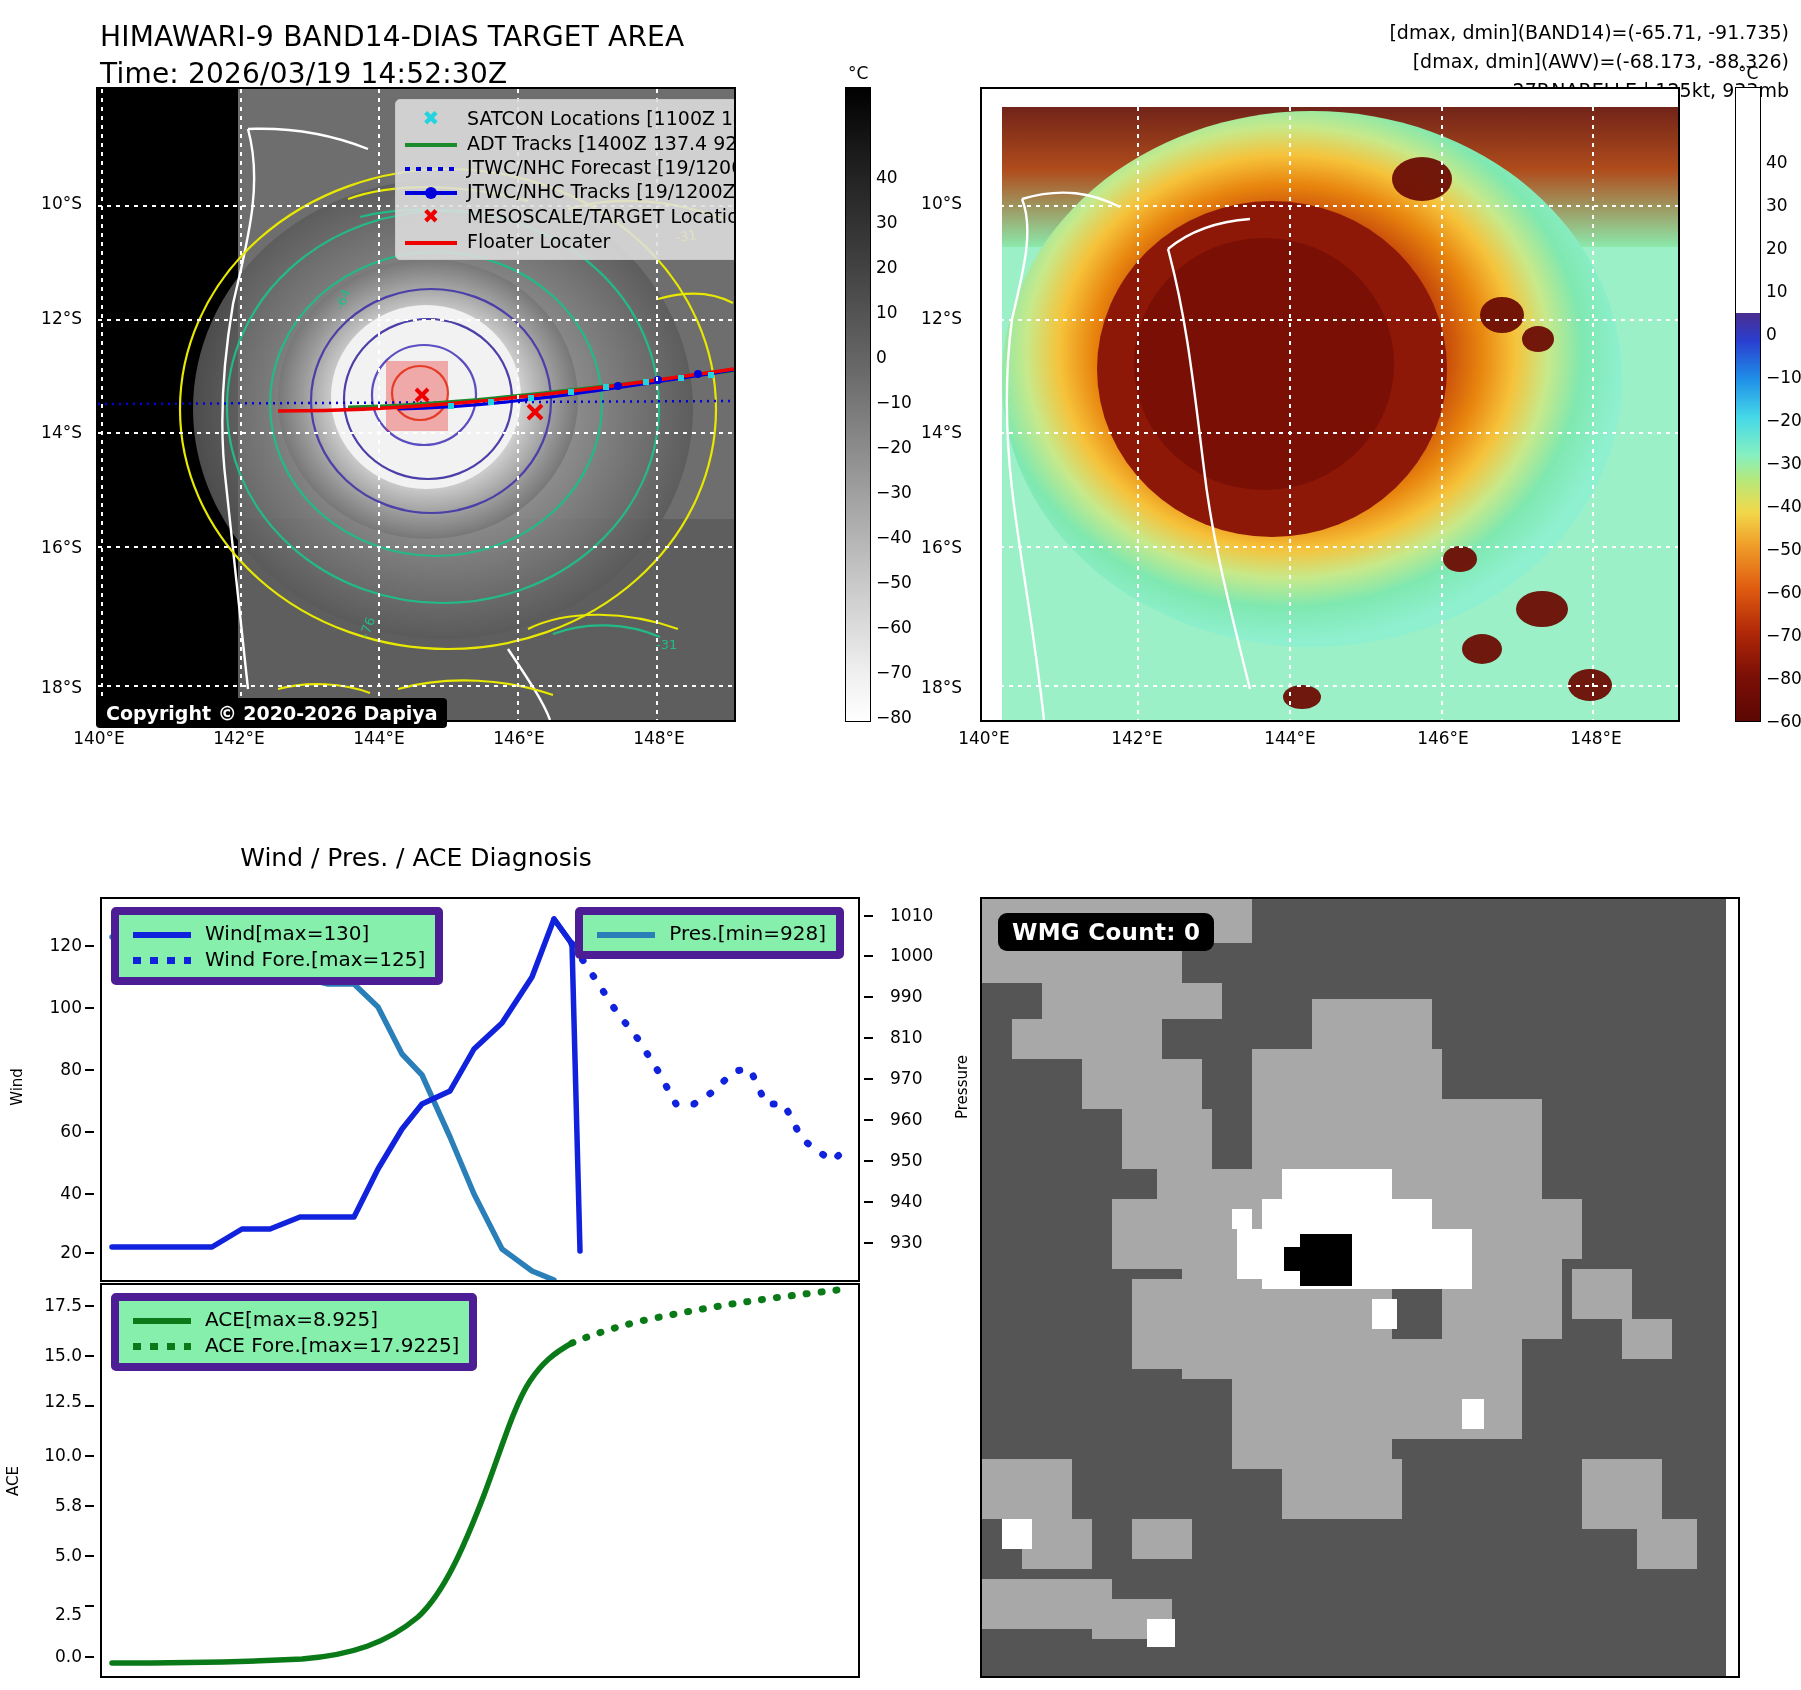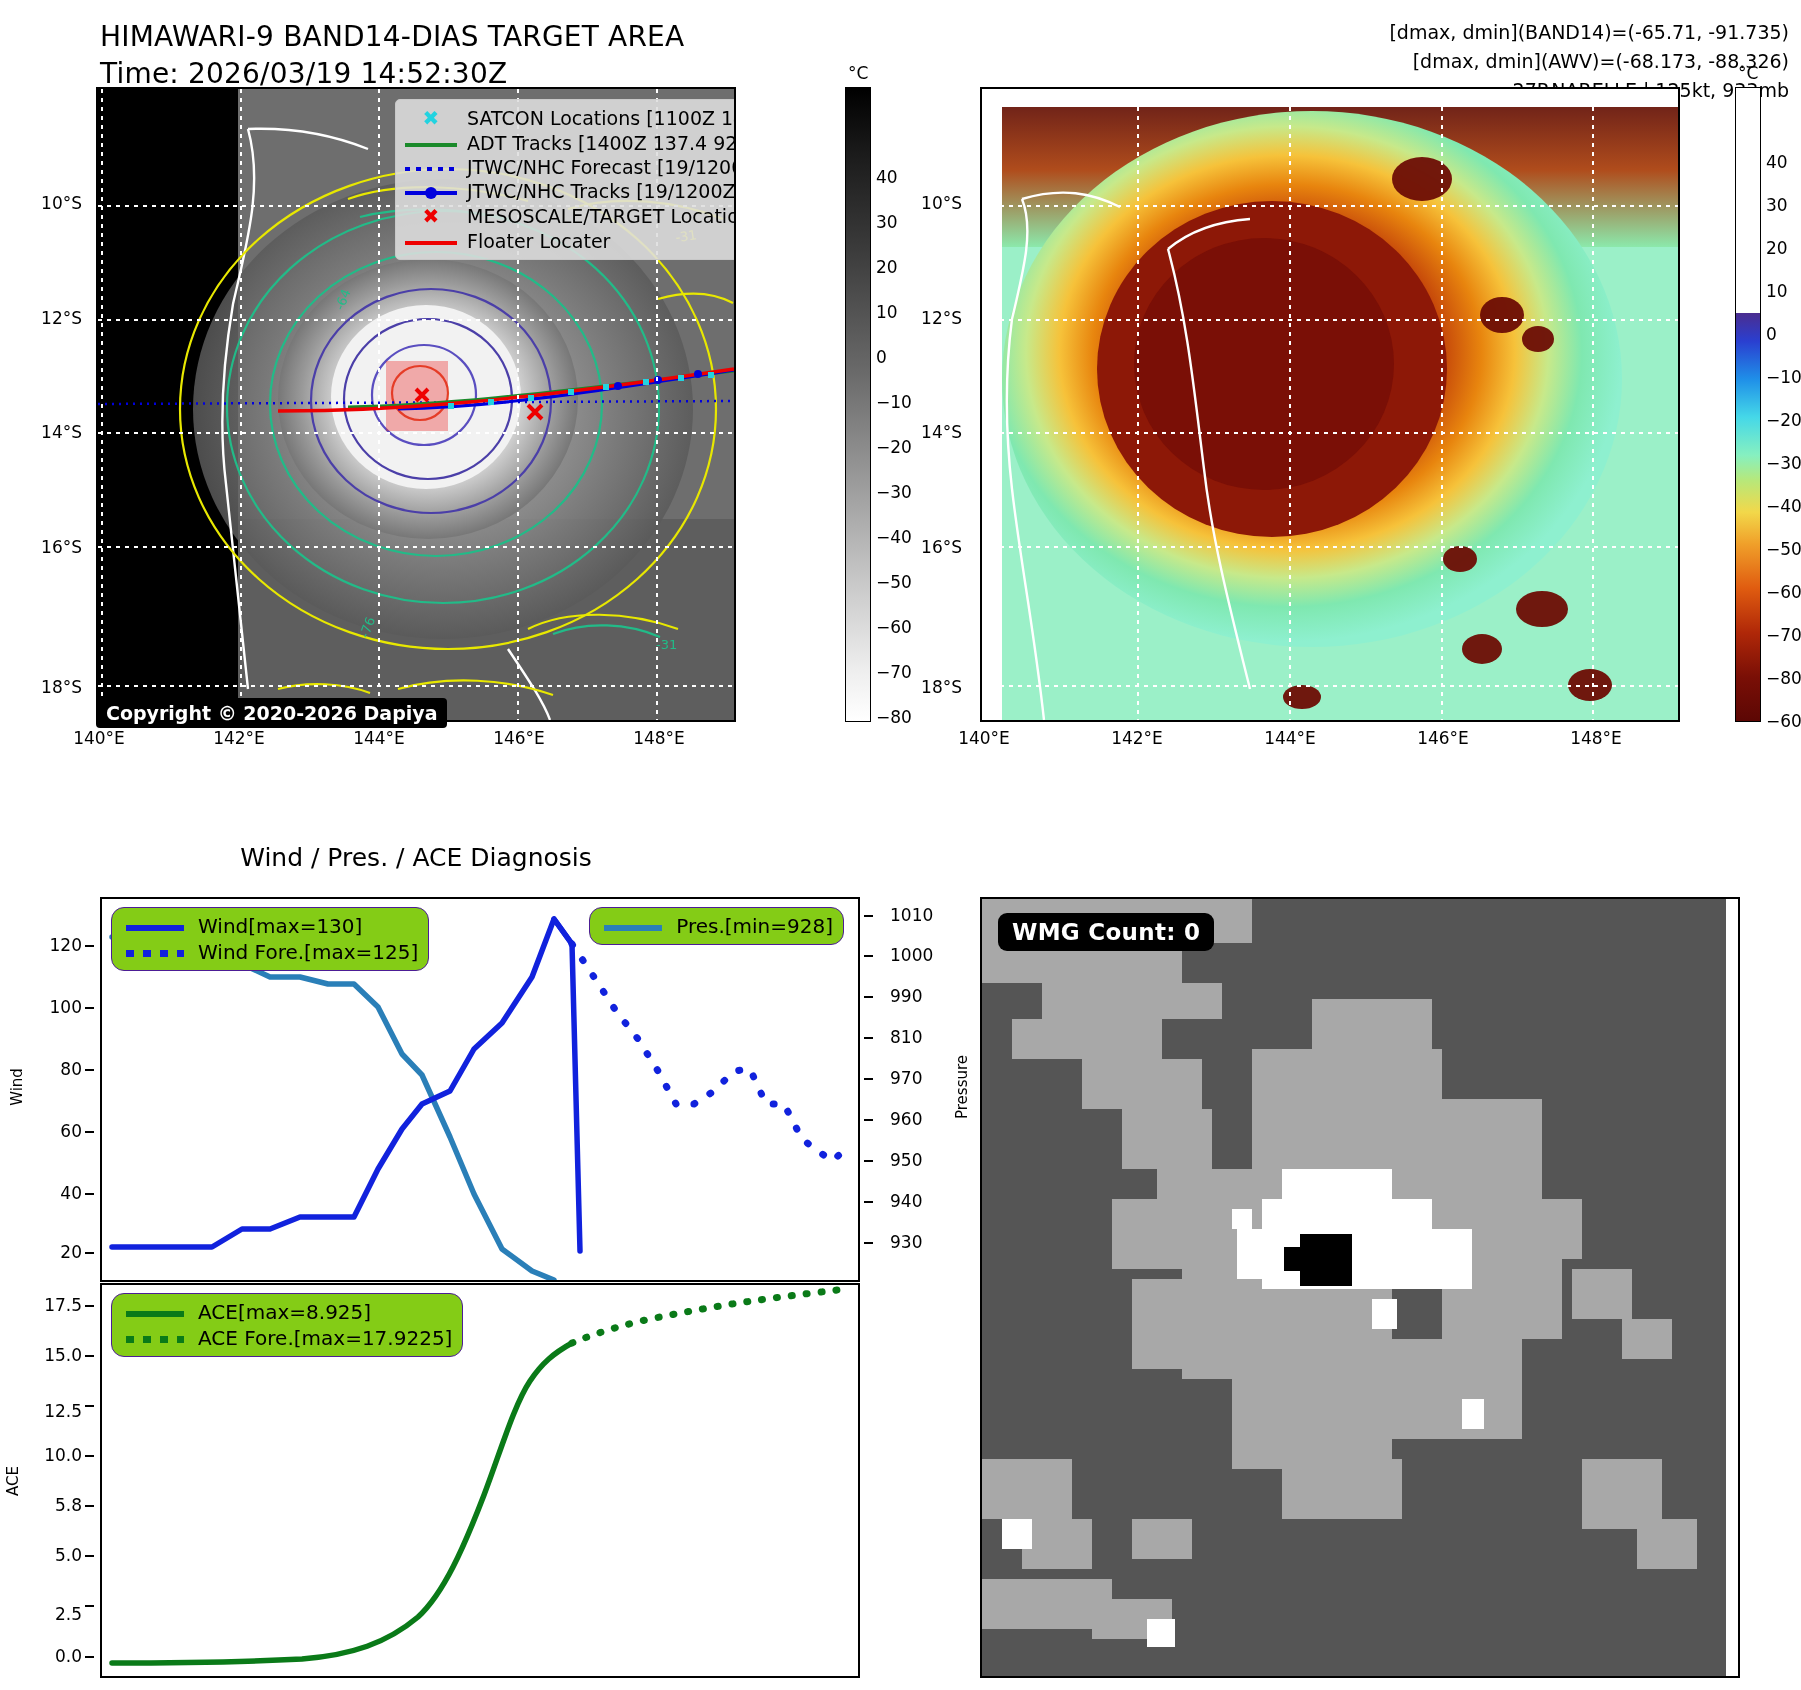--- a/index.html
+++ b/index.html
@@ -50,21 +50,21 @@
 
   
   .plot-frame{position:absolute;border:2px solid #000;box-sizing:border-box;background:#fff;}
   .plot-title{position:absolute;font-size:25px;transform:translateX(-50%);}
   .axis-name{position:absolute;font-size:15px;transform-origin:center;}
   .ptick{position:absolute;font-size:17px;white-space:nowrap;}
   .ptick.left{transform:translateY(-50%);text-align:right;}
   .ptick.right{transform:translateY(-50%);text-align:left;}
   .tickmark{position:absolute;background:#000;height:2px;width:9px;}
 
-  .plegend{position:absolute;background:#84cc16;border:1px solid #4c1d95;border-radius:13px;
+  .plegend{position:absolute;background:#86efac;border:8px solid #4c1d95;border-radius:5px;
      padding:5px 10px;font-size:20px;}
   .plegend table{border-collapse:collapse;}
   .plegend td{padding:1px 0;vertical-align:middle;}
   .plegend td.k{width:66px;text-align:center;}
   .plegend td.t{padding-left:10px;white-space:nowrap;}
   .sline{display:inline-block;width:58px;height:6px;vertical-align:middle;}
   .sdot{display:inline-block;width:58px;height:7px;vertical-align:middle;
      background-image:repeating-linear-gradient(to right,currentColor 0 8px,transparent 8px 17px);}
 </style>
 </head>
@@ -433,21 +433,21 @@
         <td class="t">ACE Fore.[max=17.9225]</td>
       </tr>
     </tbody>
       </table>
   </div>
 </div>
 
 <div class="abs" style="left:10px;top:1283px;width:88px;height:395px;">
   <div class="ptick left" style="top:22px;right:16px;">17.5</div>
   <div class="ptick left" style="top:72px;right:16px;">15.0</div>
-  <div class="ptick left" style="top:128px;right:16px;">12.5</div>
+  <div class="ptick left" style="top:118px;right:16px;">12.5</div>
   <div class="ptick left" style="top:172px;right:16px;">10.0</div>
   <div class="ptick left" style="top:222px;right:16px;">5.8</div>
   <div class="ptick left" style="top:272px;right:16px;">5.0</div>
   <div class="ptick left" style="top:322px;right:16px;margin-top:9px;">2.5</div>
   <div class="ptick left" style="top:373px;right:16px;">0.0</div>
   <div class="tickmark" style="top:22px;right:4px;"></div>
   <div class="tickmark" style="top:72px;right:4px;"></div>
   <div class="tickmark" style="top:122px;right:4px;"></div>
   <div class="tickmark" style="top:172px;right:4px;"></div>
   <div class="tickmark" style="top:222px;right:4px;"></div>

